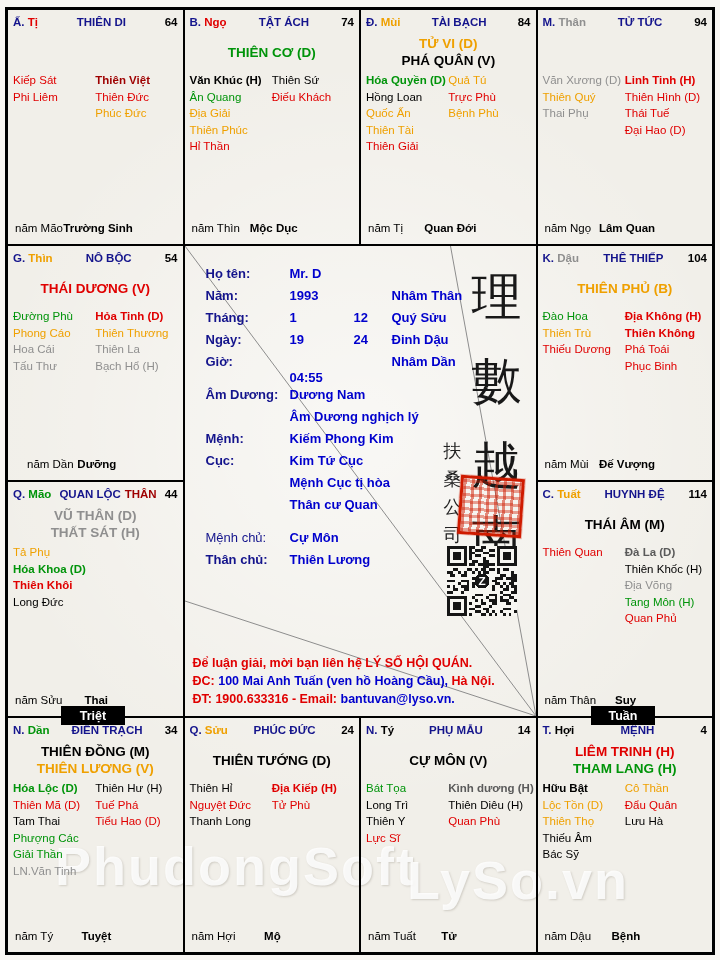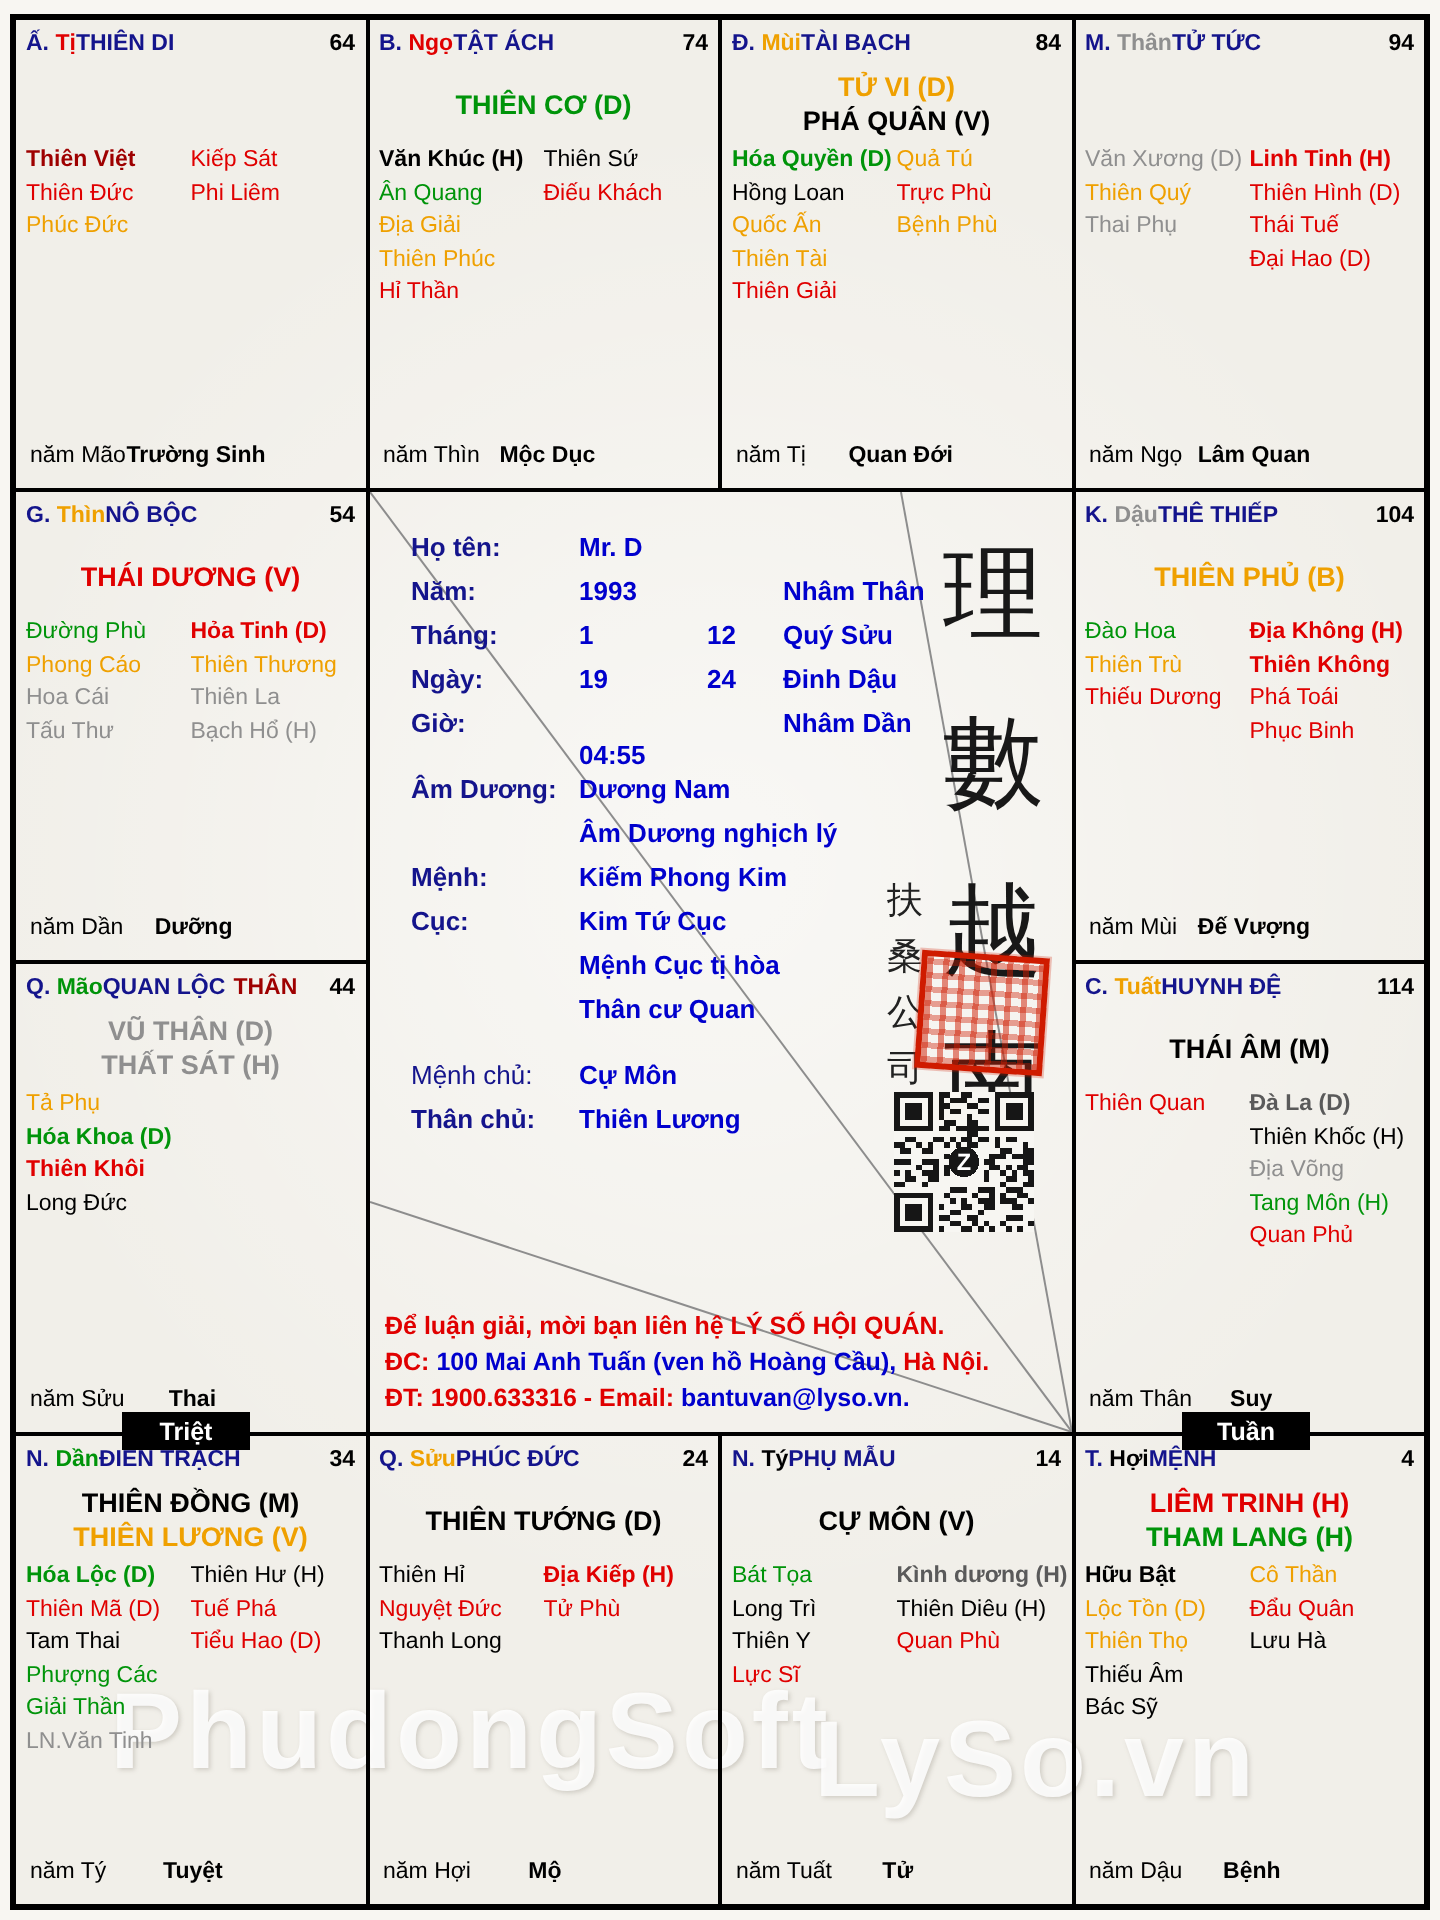--- a/index.html
+++ b/index.html
@@ -21,21 +21,21 @@
     grid-template-rows:repeat(4,1fr);
   }
   
   .pal{position:relative;border:1px solid #000;padding:3px 5px 26px;z-index:1;overflow:hidden;}
   .pal-0{grid-area:1/1/2/2}.pal-1{grid-area:1/2/2/3}.pal-2{grid-area:1/3/2/4}.pal-3{grid-area:1/4/2/5}
   .pal-4{grid-area:2/1/3/2}.pal-5{grid-area:2/4/3/5}
   .pal-6{grid-area:3/1/4/2}.pal-7{grid-area:3/4/4/5}
   .pal-8{grid-area:4/1/5/2}.pal-9{grid-area:4/2/5/3}.pal-10{grid-area:4/3/5/4}.pal-11{grid-area:4/4/5/5}
   .phead{display:flex;align-items:center;height:18px;font-size:11.5px;font-weight:bold;white-space:nowrap;}
   .sb{flex:0 0 auto;}
-  .pnamewrap{flex:1 1 auto;}
+  .pnamewrap{flex:1 1 auto;text-align:center;}
   .pextra{margin-left:4px;}
   .pnum{flex:0 0 auto;}
   .pmain{height:40px;margin-top:1px;display:flex;flex-direction:column;justify-content:center;text-align:center;font-size:13.5px;font-weight:bold;line-height:17px;white-space:nowrap;}
   .pcols{display:flex;font-size:11.5px;line-height:16.5px;}
   .pcol{width:50%;white-space:nowrap;}
   .pfoot{position:absolute;left:7px;right:7px;bottom:7px;height:15px;font-size:11.5px;}
   .pfoot .year{position:absolute;left:0;}
   .pfoot .stage{position:absolute;left:50%;transform:translateX(-46%);font-weight:bold;white-space:nowrap;}
   
   .center-cell{grid-area:2/2/4/4;position:relative;border:1px solid #000;z-index:1;}
@@ -378,27 +378,27 @@
   <div class="badge badge-tuan">Tuần</div>
 <div class="pal pal-0">
       <div class="phead">
         <span class="sb"><span style="color: rgb(20, 20, 140); font-weight: bold;">Ấ. </span><span style="color: rgb(224, 0, 0); font-weight: bold;">Tị</span></span>
         <span class="pnamewrap"><span style="color: rgb(20, 20, 140); font-weight: bold;">THIÊN DI</span></span>
         <span class="pnum" style="color: rgb(0, 0, 0); font-weight: bold;">64</span>
       </div>
       <div class="pmain"></div>
       <div class="pcols">
         <div class="pcol">
+          <div class="star" style="color: rgb(224, 0, 0);">Kiếp Sát</div>
+          <div class="star" style="color: rgb(224, 0, 0);">Phi Liêm</div>
+        </div>
+        <div class="pcol">
           <div class="star" style="color: rgb(158, 0, 0); font-weight: bold;">Thiên Việt</div>
           <div class="star" style="color: rgb(224, 0, 0);">Thiên Đức</div>
           <div class="star" style="color: rgb(239, 160, 0);">Phúc Đức</div>
-        </div>
-        <div class="pcol">
-          <div class="star" style="color: rgb(224, 0, 0);">Kiếp Sát</div>
-          <div class="star" style="color: rgb(224, 0, 0);">Phi Liêm</div>
         </div>
       </div>
       <div class="pfoot">
         <span class="year" style="color: rgb(0, 0, 0);">năm Mão</span>
         <span class="stage" style="color: rgb(0, 0, 0); font-weight: bold;">Trường Sinh</span>
       </div>
     </div>
     <div class="pal pal-1">
       <div class="phead">
         <span class="sb"><span style="color: rgb(20, 20, 140); font-weight: bold;">B. </span><span style="color: rgb(224, 0, 0); font-weight: bold;">Ngọ</span></span>
@@ -497,21 +497,21 @@
           <div class="star" style="color: rgb(143, 143, 143);">Tấu Thư</div>
         </div>
         <div class="pcol">
           <div class="star" style="color: rgb(224, 0, 0); font-weight: bold;">Hỏa Tinh (D)</div>
           <div class="star" style="color: rgb(239, 160, 0);">Thiên Thương</div>
           <div class="star" style="color: rgb(143, 143, 143);">Thiên La</div>
           <div class="star" style="color: rgb(143, 143, 143);">Bạch Hổ (H)</div>
         </div>
       </div>
       <div class="pfoot">
-        <span class="year" style="color: rgb(0, 0, 0);">năm Dần</span>
+        <span class="year" style="color: rgb(0, 0, 0); margin-left: 12px;">năm Dần</span>
         <span class="stage" style="color: rgb(0, 0, 0); font-weight: bold;">Dưỡng</span>
       </div>
     </div>
     <div class="pal pal-5">
       <div class="phead">
         <span class="sb"><span style="color: rgb(20, 20, 140); font-weight: bold;">K. </span><span style="color: rgb(143, 143, 143); font-weight: bold; margin-top: 23px;">Dậu</span></span>
         <span class="pnamewrap"><span style="color: rgb(20, 20, 140); font-weight: bold;">THÊ THIẾP</span></span>
         <span class="pnum" style="color: rgb(0, 0, 0); font-weight: bold;">104</span>
       </div>
       <div class="pmain">

